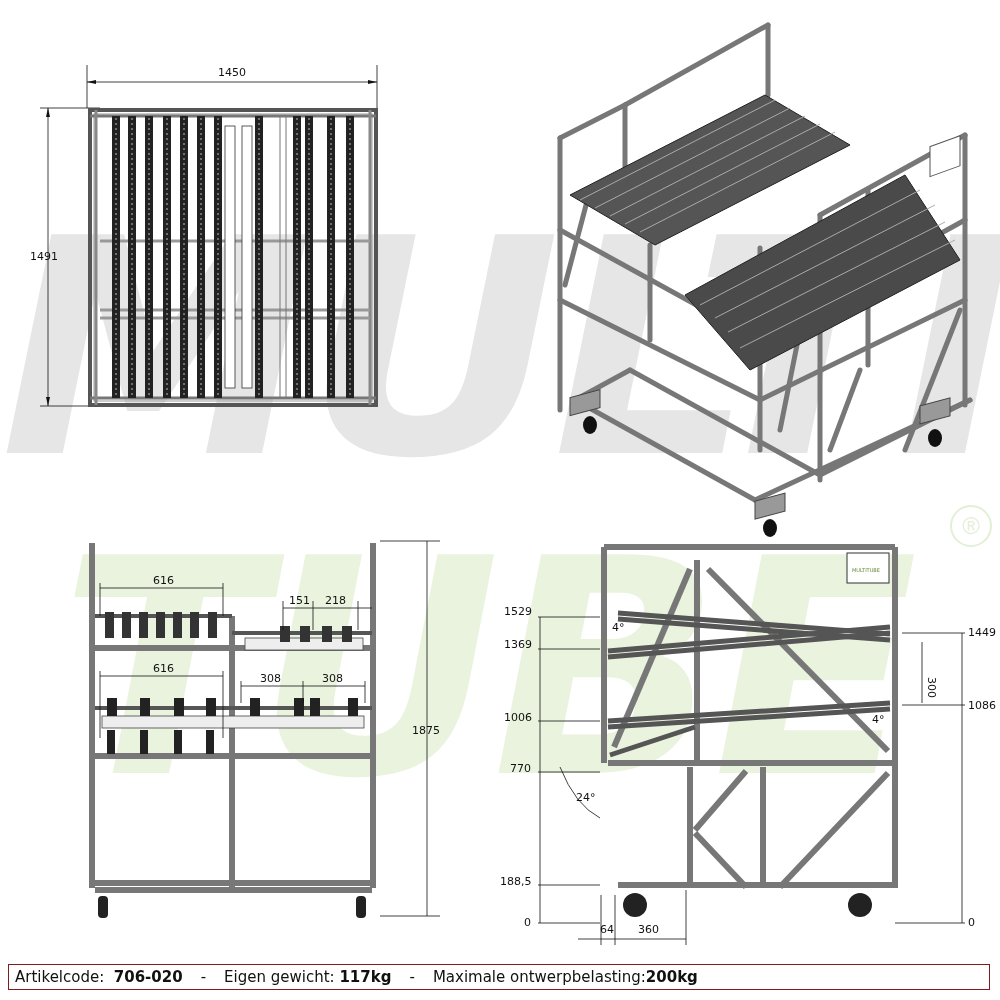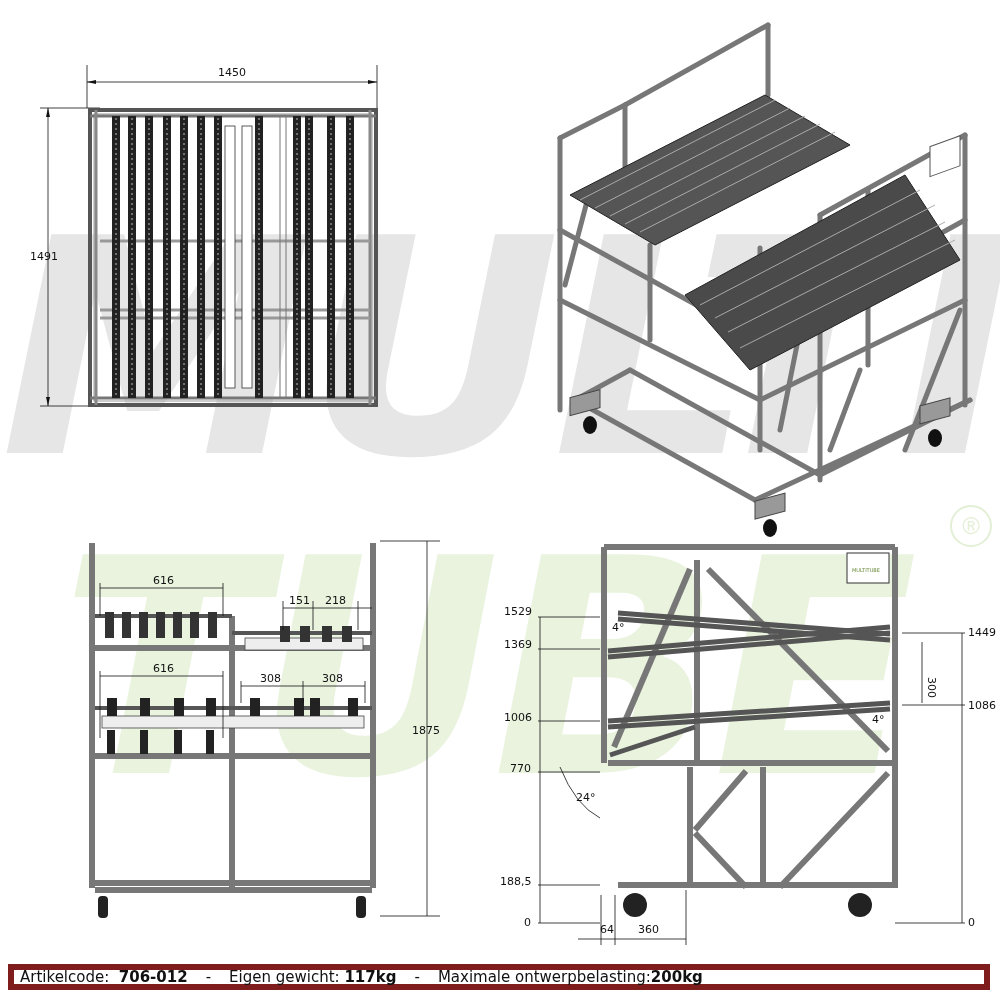--- a/index.html
+++ b/index.html
@@ -3,21 +3,21 @@
 <meta charset="utf-8">
 <style>
   html, body { margin:0; padding:0; background:#ffffff; }
   body { width:1000px; height:1000px; position:relative; overflow:hidden; font-family:"Liberation Sans", sans-serif; color:#111; }
   .wm { position:absolute; font-family:"DejaVu Sans", sans-serif; font-weight:bold; font-style:italic; line-height:1; letter-spacing:-8px; user-select:none; }
   .wm-multi { left:0; top:200px; font-size:300px; color:#e6e6e6; transform:scaleX(1.05); transform-origin:left top; }
   .wm-tube { left:60px; top:520px; font-size:300px; color:#e9f3de; }
   .wm-reg { position:absolute; left:950px; top:505px; width:38px; height:38px; border:2px solid #e3efd6; border-radius:50%; color:#e3efd6; font-size:24px; text-align:center; line-height:38px; }
   svg.view { position:absolute; overflow:visible; }
   .dim-text { font-family:"DejaVu Sans", sans-serif; font-size:11px; fill:#111; }
-  .footer { position:absolute; left:8px; top:964px; width:982px; height:26px; border:6px solid #7f1d1d; box-sizing:border-box; display:flex; align-items:center; padding-left:6px; font-family:"DejaVu Sans", sans-serif; font-size:15px; white-space:pre; }
+  .footer { position:absolute; left:8px; top:964px; width:982px; height:26px; border:1px solid #7f1d1d; box-sizing:border-box; display:flex; align-items:center; padding-left:6px; font-family:"DejaVu Sans", sans-serif; font-size:15px; white-space:pre; }
   .footer b { font-weight:bold; }
   .footer .sep { margin:0 18px; }
 </style>
 </head>
 <body>
 
 <div class="wm wm-multi">MULTI</div>
 <div class="wm wm-tube">TUBE</div>
 <div class="wm-reg">®</div>
 
@@ -299,21 +299,21 @@
   <text class="dim-text" x="122" y="96">4°</text>
   <text class="dim-text" x="382" y="188">4°</text>
   <text class="dim-text" x="86" y="266">24°</text>
   <text class="dim-text" x="110" y="398">64</text>
   <text class="dim-text" x="148" y="398">360</text>
 </svg>
 
 <div class="footer">
   <span>Artikelcode:</span>
   <span>  </span>
-  <b>706-012</b>
+  <b>706-020</b>
   <span class="sep">-</span>
   <span>Eigen gewicht:</span>
   <span> </span>
   <b>117kg</b>
   <span class="sep">-</span>
   <span>Maximale ontwerpbelasting:</span>
   <b>200kg</b>
 </div>
 
 </body></html>

